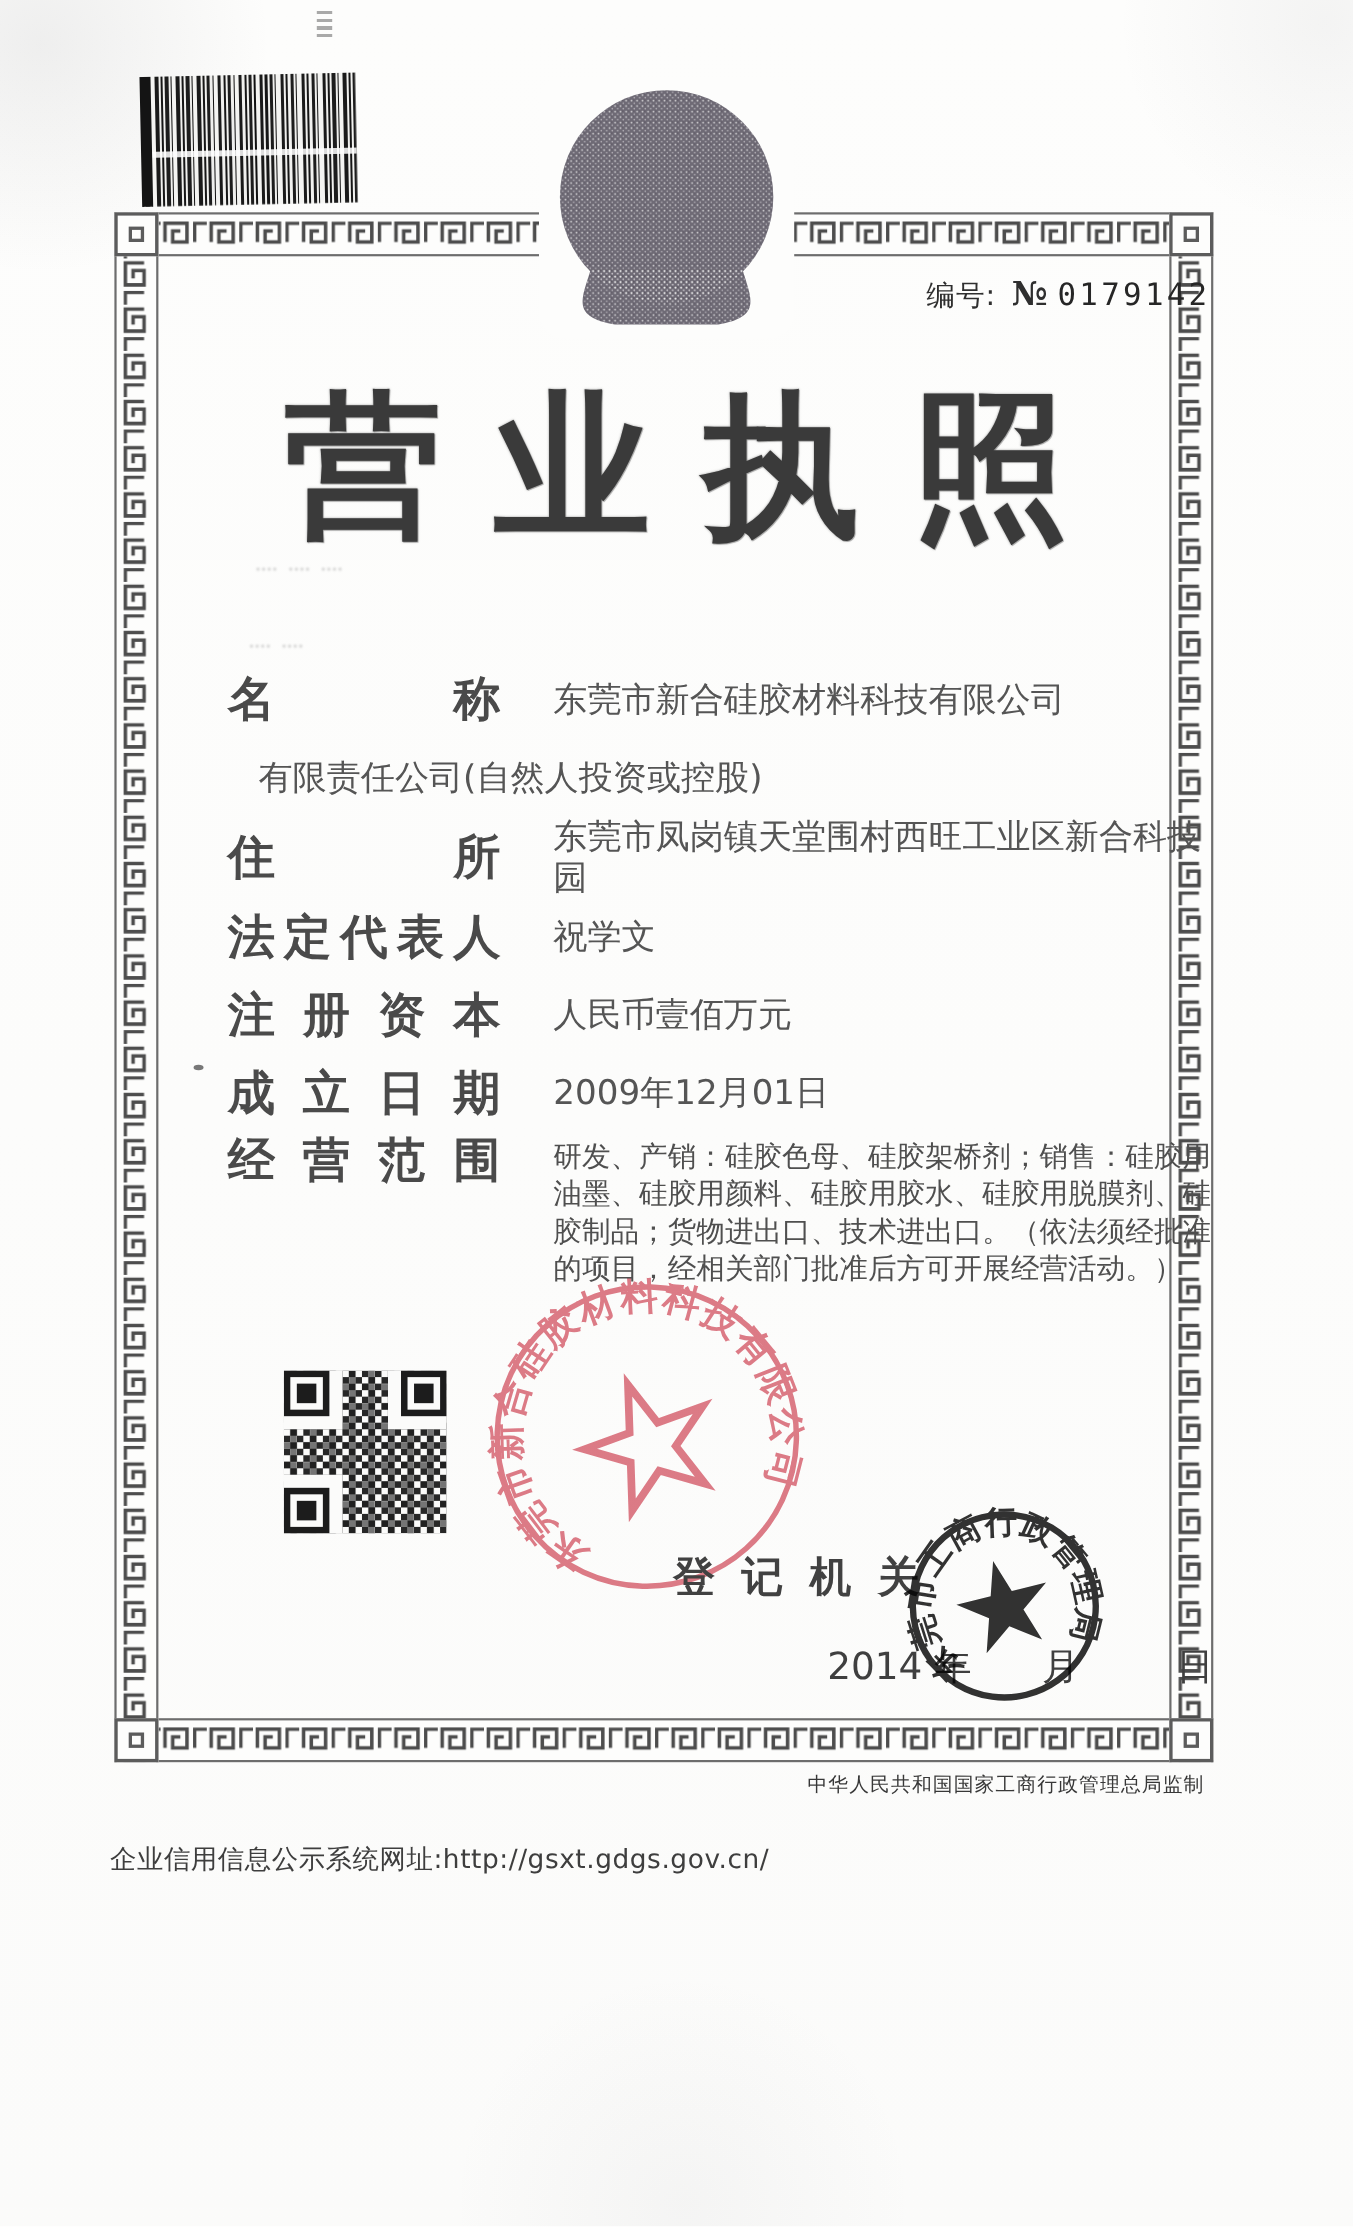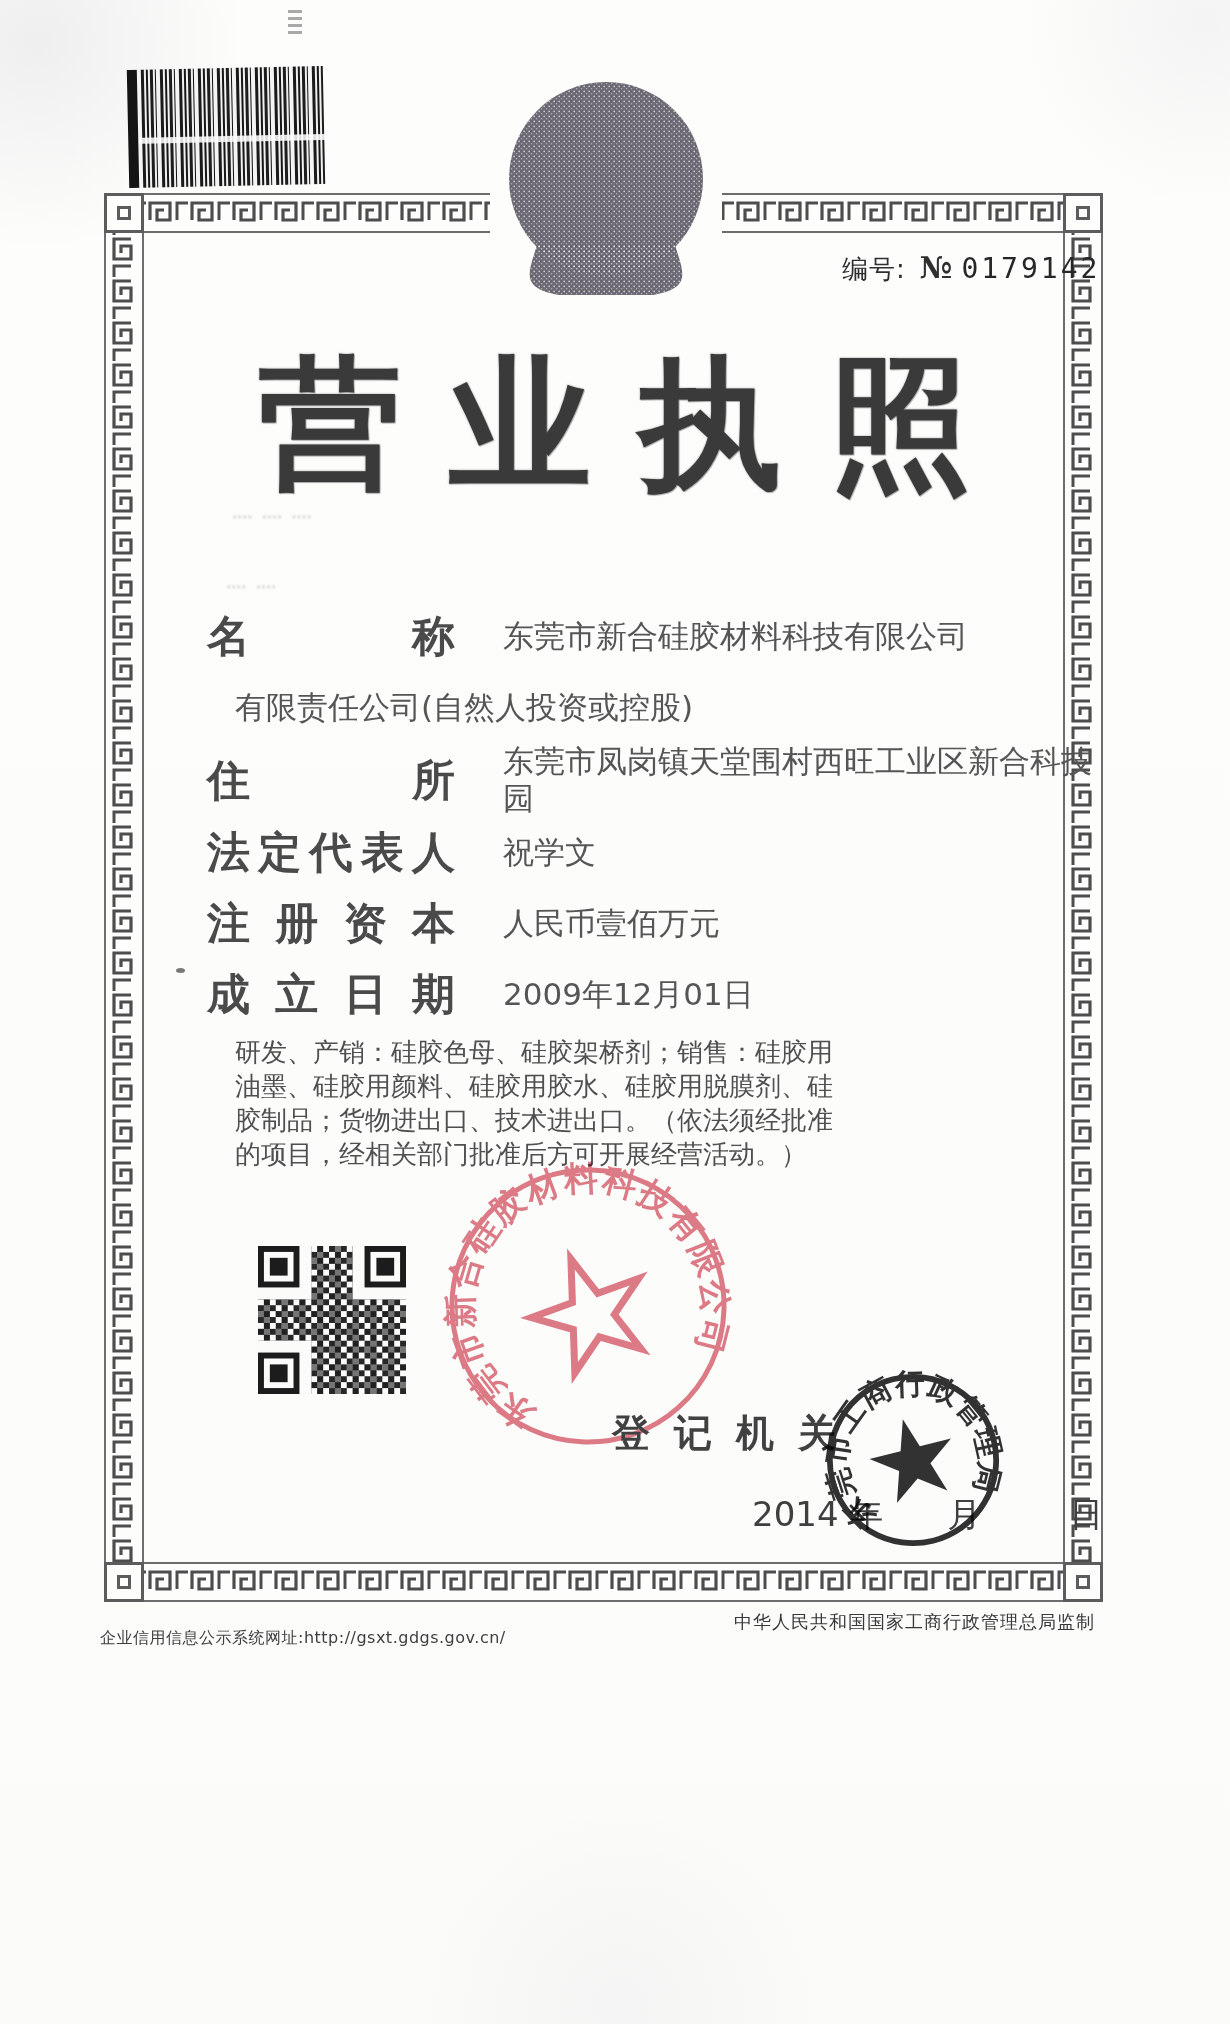--- a/index.html
+++ b/index.html
@@ -63,21 +63,21 @@
   .registrar{position:absolute;left:612px;top:1408px;font-size:38px;font-weight:600;letter-spacing:24px;color:#414141;white-space:nowrap;}
   .issuedate{position:absolute;left:752px;top:1492px;font-size:34px;color:#3f3f3f;white-space:nowrap;}
   .issuedate .gap1{margin-left:64px;}
   .issuedate .gap2{margin-left:88px;}
   
   .company-seal{position:absolute;left:438px;top:1156px;opacity:.82;mix-blend-mode:multiply;}
   .registrar-seal{position:absolute;left:813px;top:1360px;opacity:.9;mix-blend-mode:multiply;}
   
   .qr{position:absolute;left:258px;top:1246px;}
   
-  .footer-left{position:absolute;left:100px;top:1628px;font-size:16px;color:#3e3e3e;letter-spacing:.5px;}
+  .footer-left{position:absolute;left:100px;top:1674px;font-size:24px;color:#3e3e3e;letter-spacing:.5px;}
   .footer-right{position:absolute;right:146px;top:1610px;font-size:18px;color:#383838;letter-spacing:1px;}
   
   .smudge{position:absolute;opacity:.35;filter:blur(1px);color:#6a6a6a;font-size:20px;letter-spacing:30px;}
   .dot{position:absolute;width:9px;height:5px;background:#4c4c4c;border-radius:50%;opacity:.75;}
   .tick{position:absolute;left:288px;top:8px;width:14px;height:26px;opacity:.5;
         background:repeating-linear-gradient(0deg,#555 0 3px,transparent 3px 7px);}
 </style>
 </head>
 <body>
 
@@ -190,20 +190,21 @@
     </div>
     <div class="frow">
       <div class="flabel">注册资本</div>
       <div class="fvalue">人民币壹佰万元</div>
     </div>
     <div class="frow">
       <div class="flabel">成立日期</div>
       <div class="fvalue">2009年12月01日</div>
     </div>
     <div class="frow tall">
+      <div class="flabel">经营范围</div>
       <div class="fvalue">研发、产销：硅胶色母、硅胶架桥剂；销售：硅胶用油墨、硅胶用颜料、硅胶用胶水、硅胶用脱膜剂、硅胶制品；货物进出口、技术进出口。（依法须经批准的项目，经相关部门批准后方可开展经营活动。）</div>
     </div>
   </div>
 
   <svg class="qr" width="148" height="148" viewBox="0 0 25 25">
     <defs>
       <pattern id="qa" width="2" height="2" patternUnits="userSpaceOnUse">
         <rect x="0" y="0" width="1" height="1" fill="#1c1c1c"></rect>
           <rect x="1" y="1" width="1" height="1" fill="#1c1c1c"></rect>
       </pattern>

